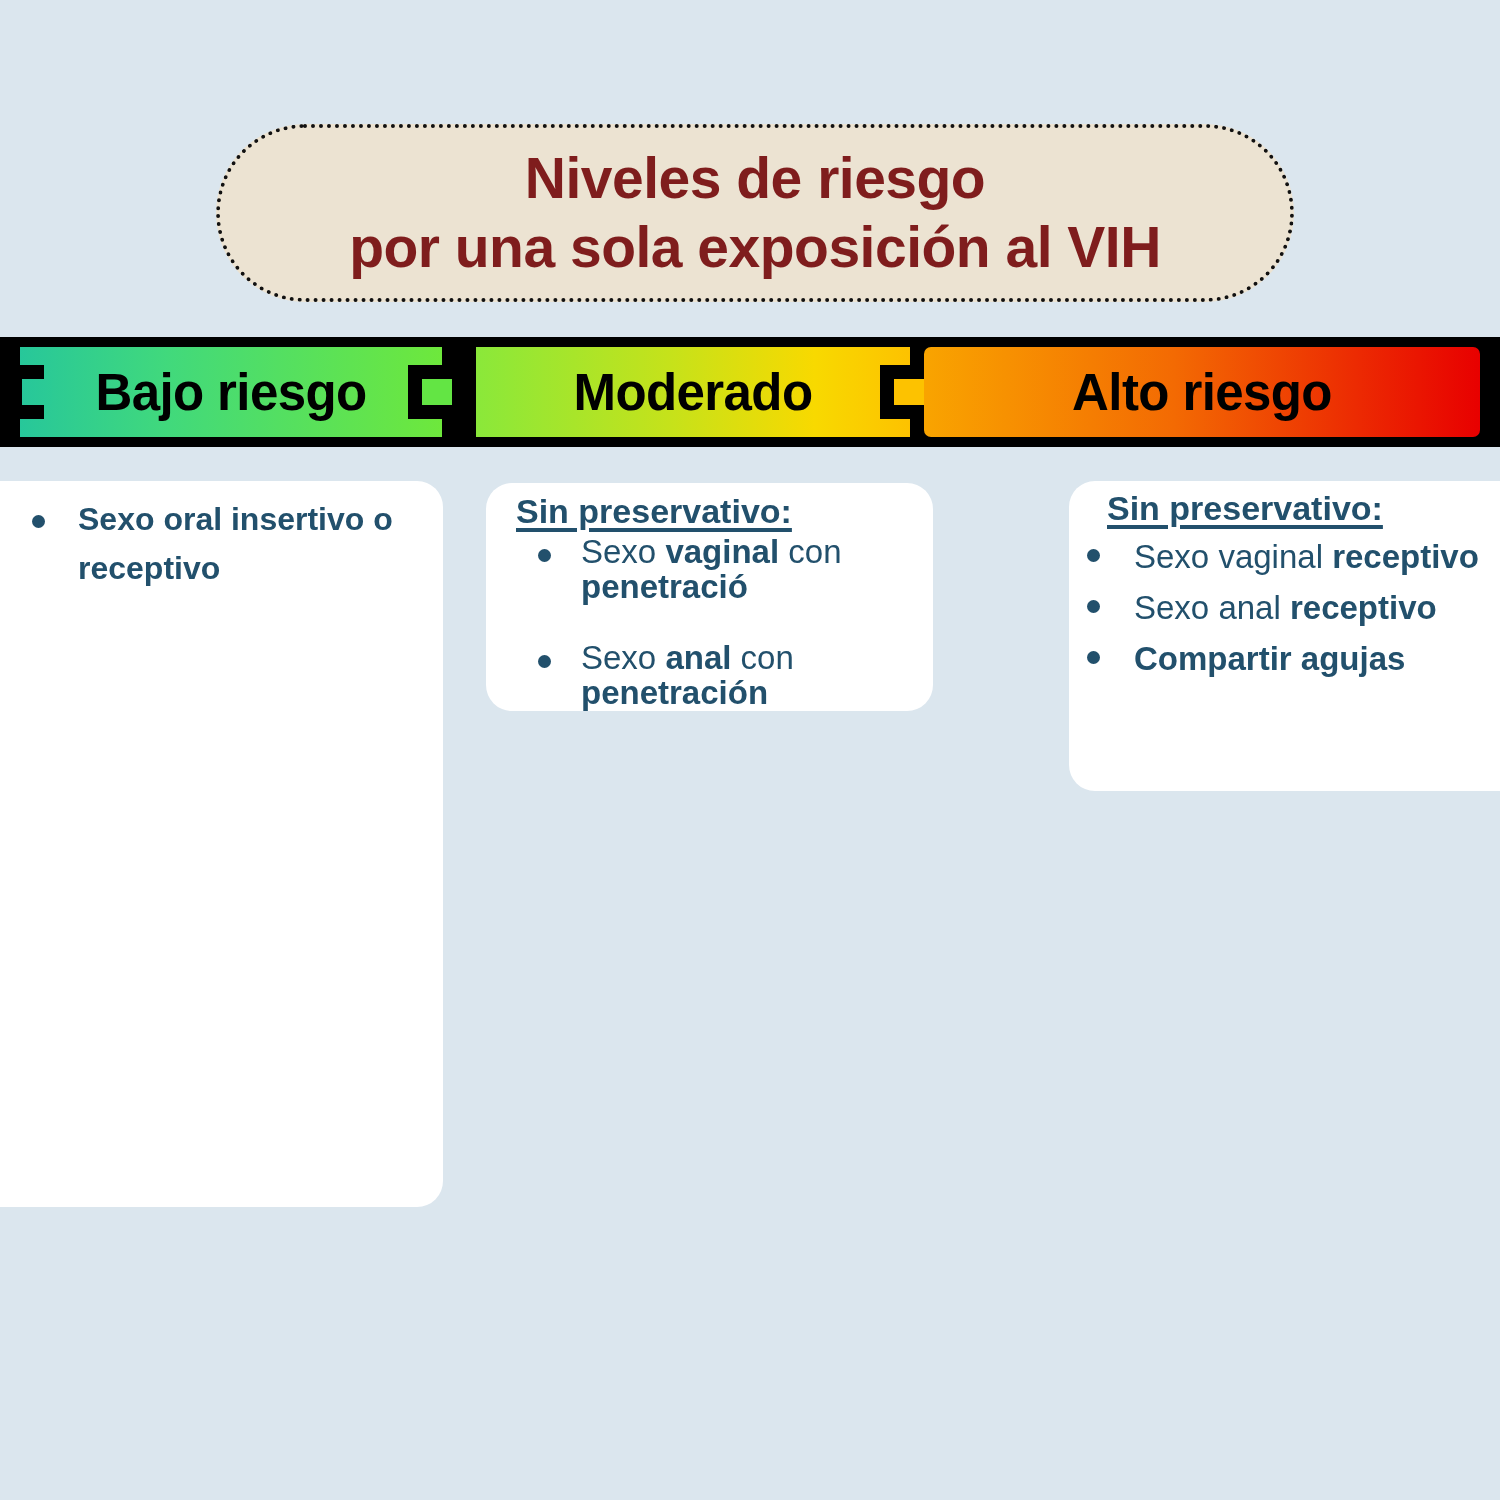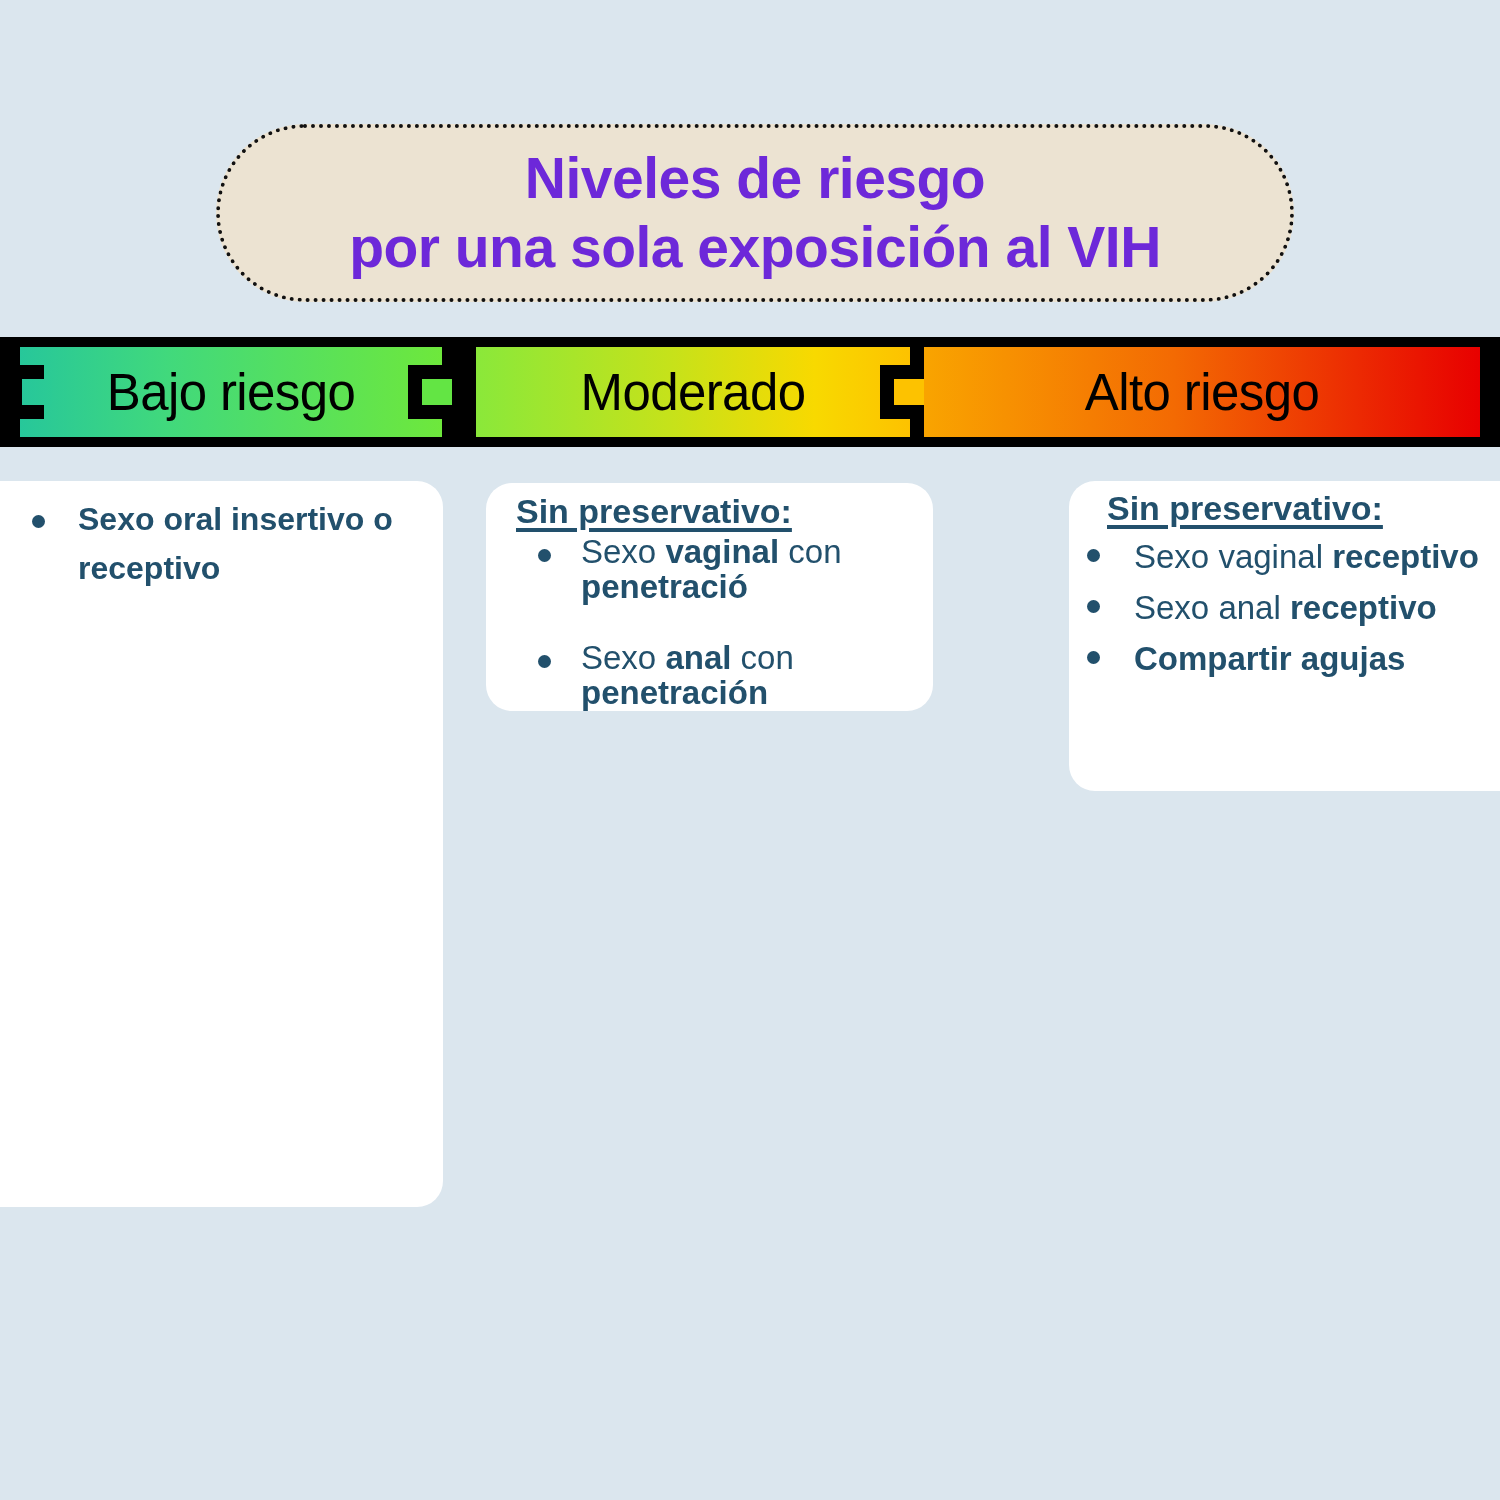--- a/index.html
+++ b/index.html
@@ -28,21 +28,21 @@
     border-radius: 90px;
     display: flex;
     flex-direction: column;
     align-items: center;
     justify-content: center;
     gap: 2px;
   }
   #title-card .tline {
     font-size: 57px;
     font-weight: 700;
-    color: #6d28d9;
+    color: #7f1d1d;
     letter-spacing: -0.5px;
     line-height: 1.18;
     text-align: right;
     white-space: nowrap;
   }
 
   
   #risk-bar {
     position: absolute;
     left: 0px;
@@ -54,21 +54,21 @@
   .seg {
     position: absolute;
     top: 10px;
     height: 90px;
     display: flex;
     align-items: center;
     justify-content: center;
   }
   .seg-label {
     font-size: 51px;
-    font-weight: 400;
+    font-weight: 700;
     color: #000000;
     letter-spacing: -0.6px;
     white-space: nowrap;
     position: relative;
     z-index: 3;
     text-align: right;
   }
   #seg-bajo {
     left: 20px;
     width: 422px;
@@ -76,20 +76,21 @@
   }
   #seg-moderado {
     left: 476px;
     width: 434px;
     background: linear-gradient(90deg, #8ae83a 0%, #c6e21a 45%, #f8d900 78%, #fdc200 100%);
   }
   #seg-alto {
     left: 924px;
     width: 556px;
     background: linear-gradient(90deg, #f9a400 0%, #f36a03 45%, #ec2a02 78%, #e80000 100%);
+    border-radius: 7px;
   }
 
   
   .notch {
     position: absolute;
     top: 28px;
     width: 36px;
     height: 54px;
     background: #000000;
     z-index: 2;

